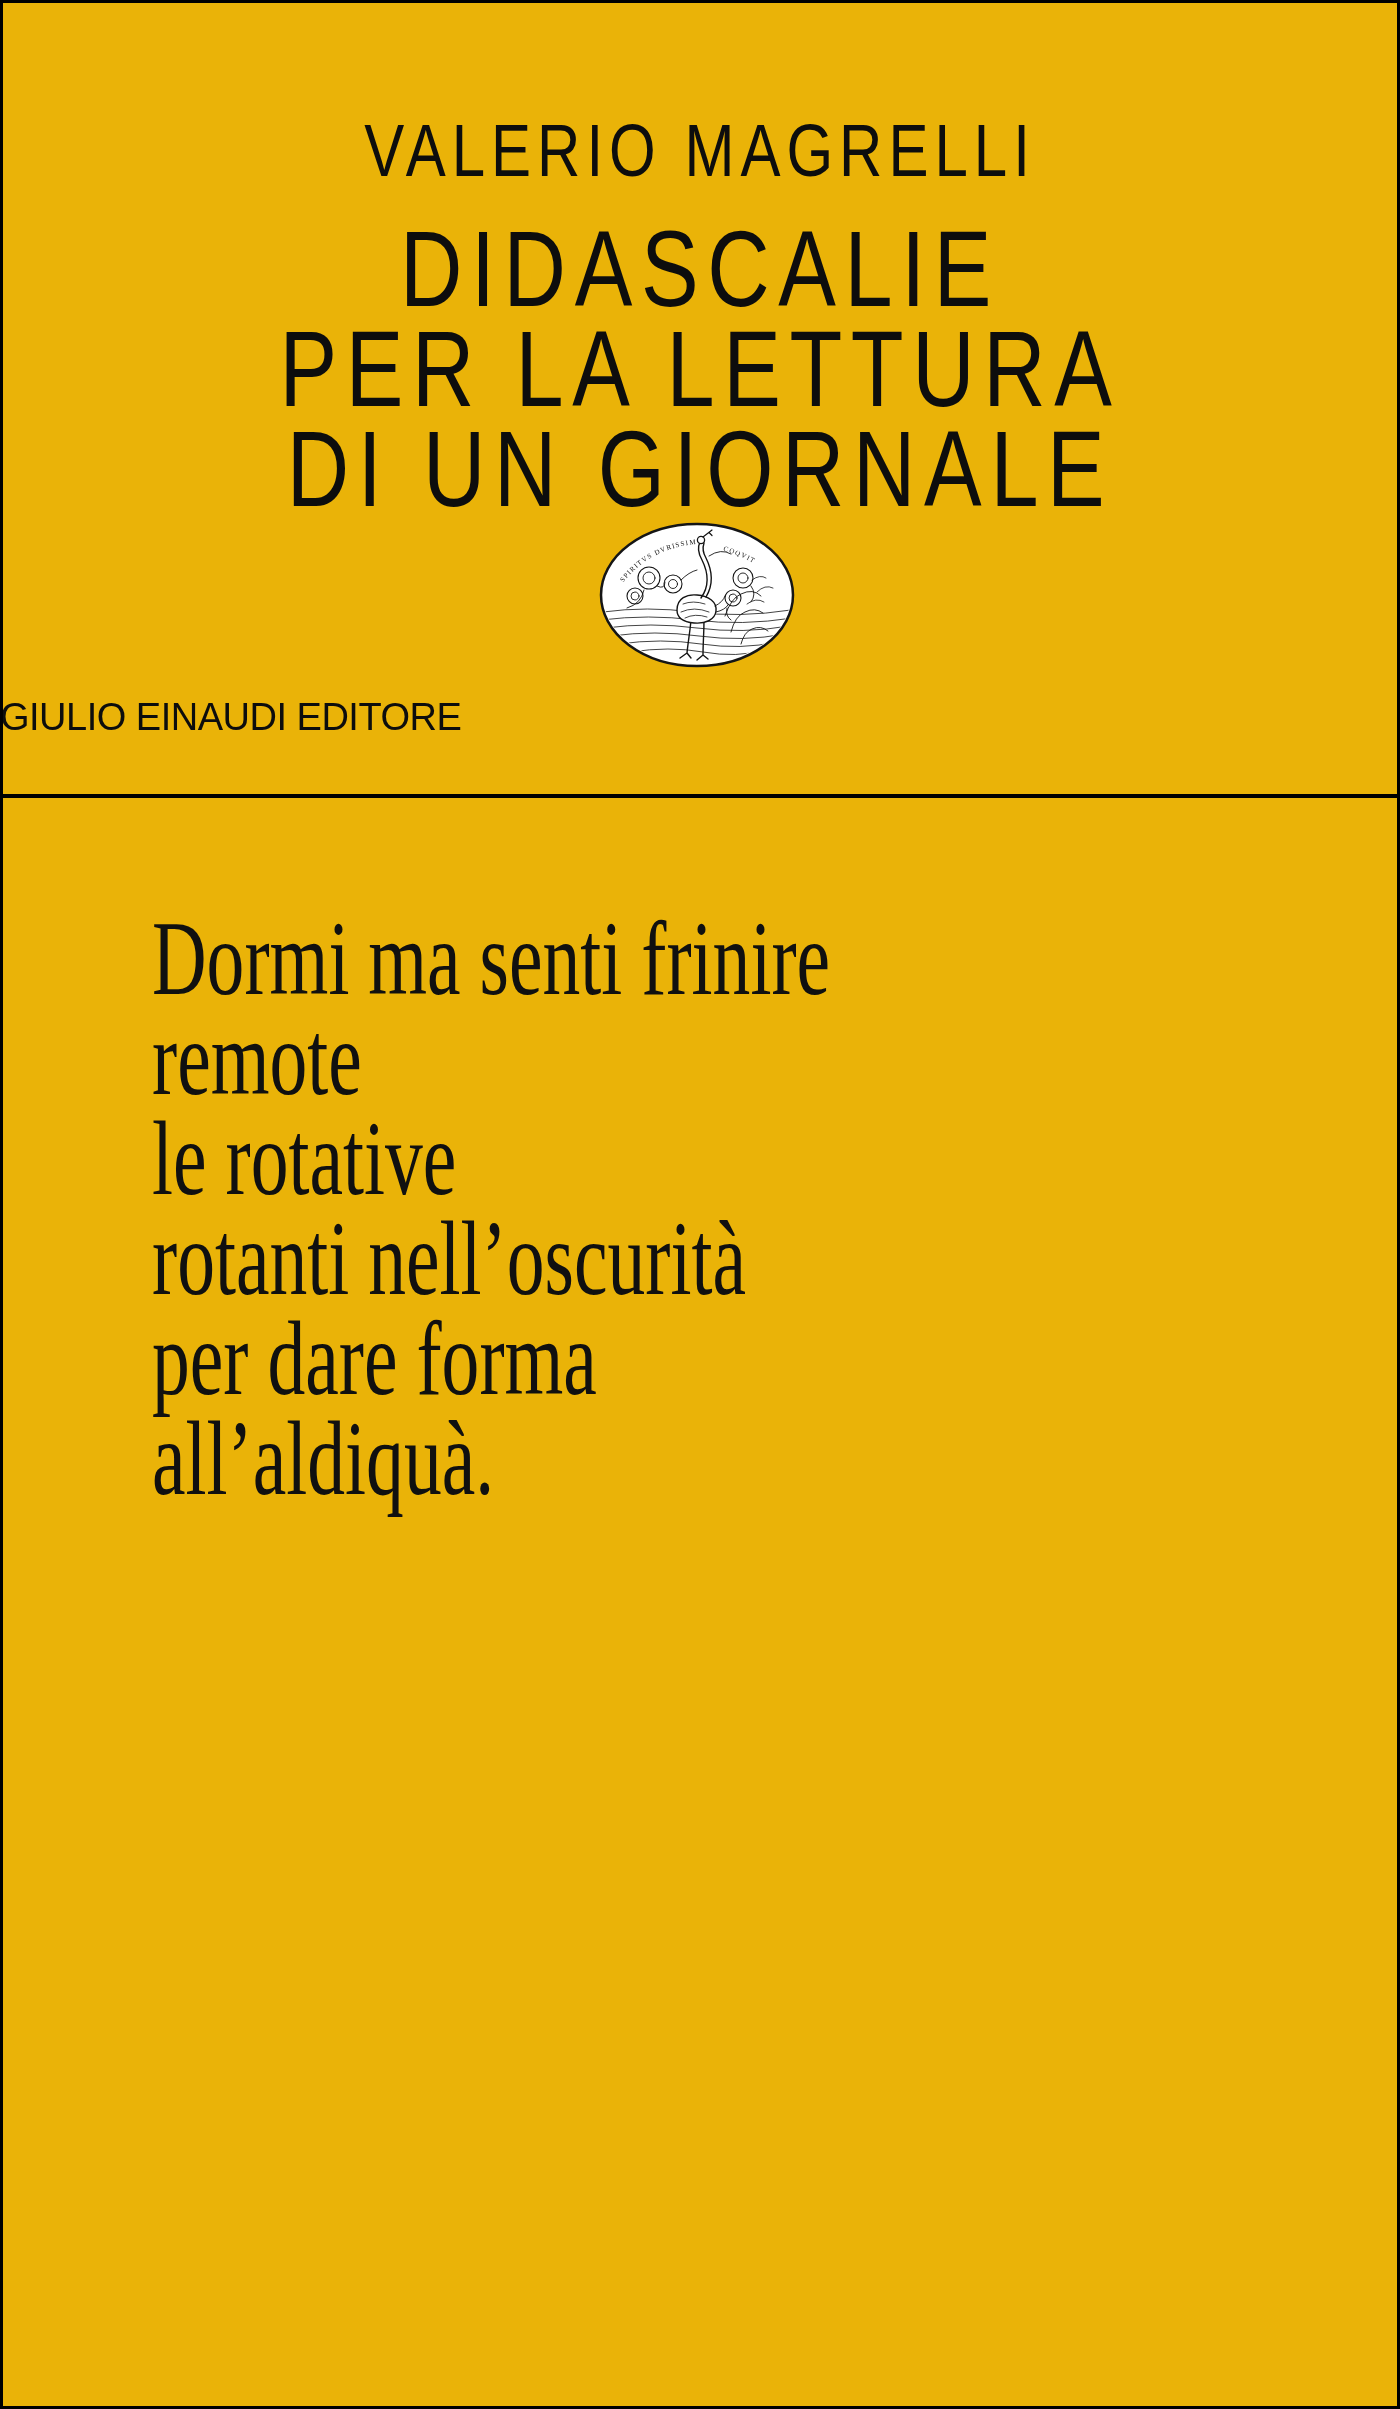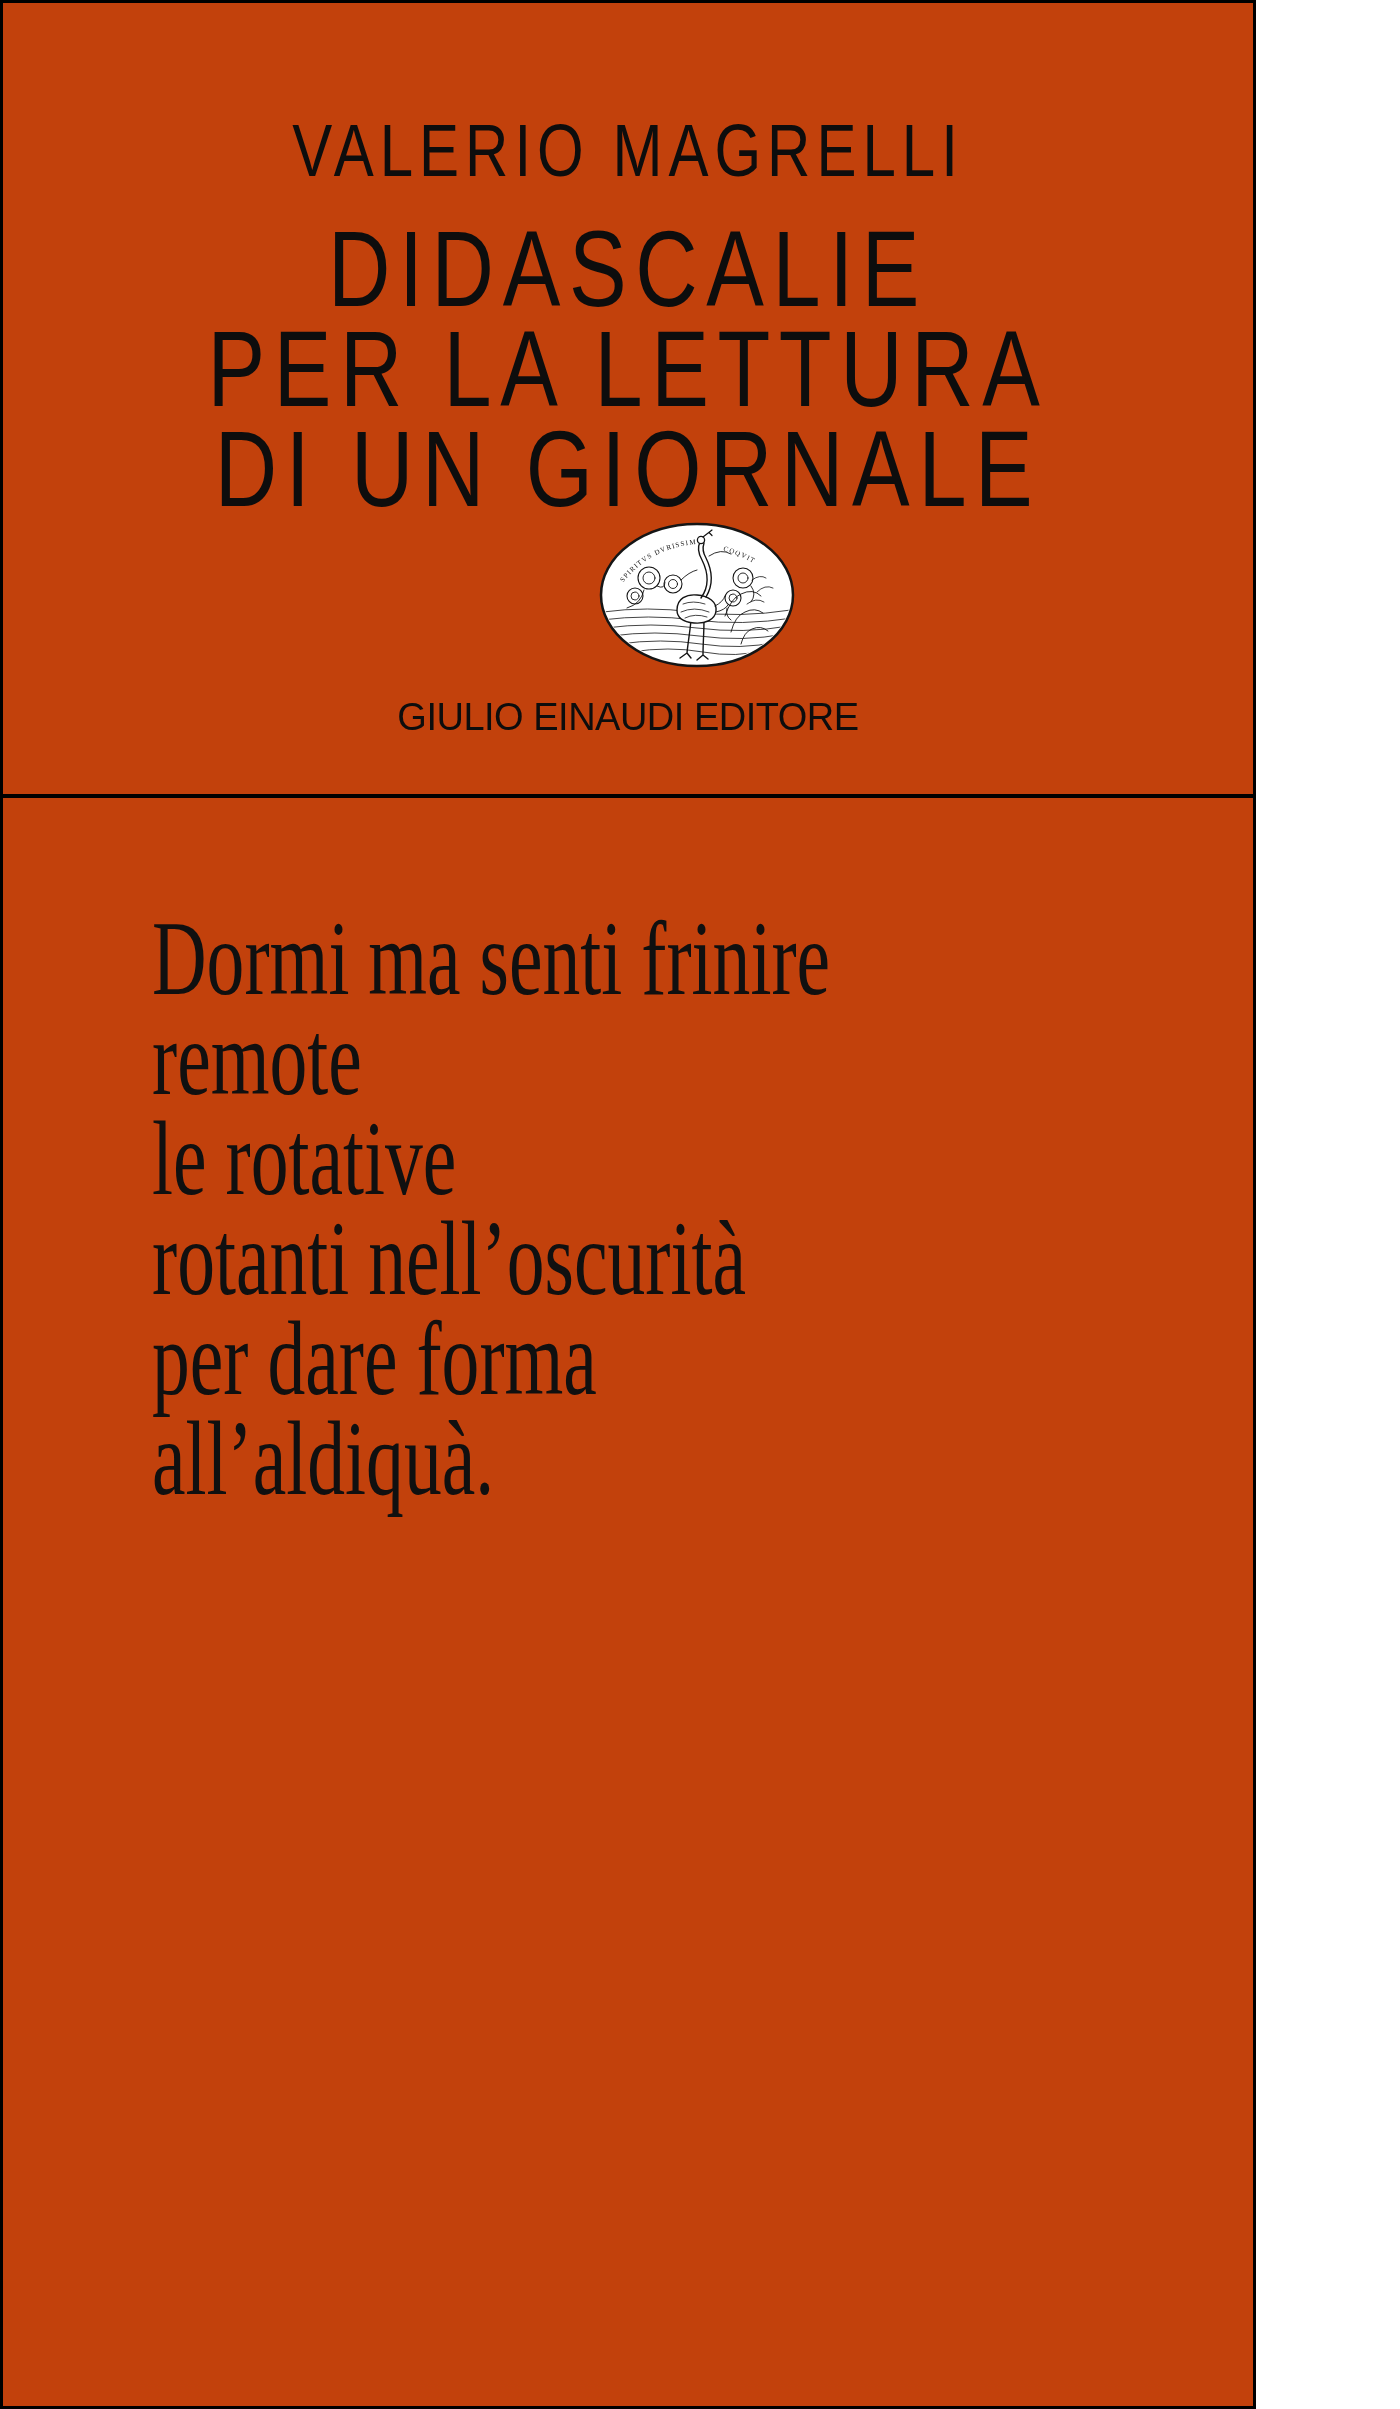--- a/index.html
+++ b/index.html
@@ -1,20 +1,20 @@
 <!DOCTYPE html>
 <html><head>
 <meta charset="utf-8">
 <style>
   html, body { margin: 0; padding: 0; background: #ffffff; }
   .page {
     position: relative;
-    width: 1256px;
+    width: 1400px;
     height: 2409px;
-    background: #c2410c;
+    background: #eab308;
     overflow: hidden;
     font-family: "Liberation Sans", sans-serif;
     color: #0d0d0d;
   }
   .frame {
     position: absolute;
     inset: 0;
     border: 3px solid #000000;
     box-sizing: border-box;
     pointer-events: none;
@@ -42,21 +42,21 @@
     transform-origin: 50% 0;
   }
   .logo {
     position: absolute;
     top: 519px; left: 597px;
     width: 200px; height: 152px;
   }
   .publisher {
     position: absolute;
     top: 698px; left: 0; right: 0;
-    text-align: center;
+    text-align: left;
     font-size: 38px;
     line-height: 38px;
     letter-spacing: -0.5px;
     white-space: nowrap;
   }
   .rule {
     position: absolute;
     top: 794px; left: 0;
     width: 100%; height: 4px;
     background: #000000;

